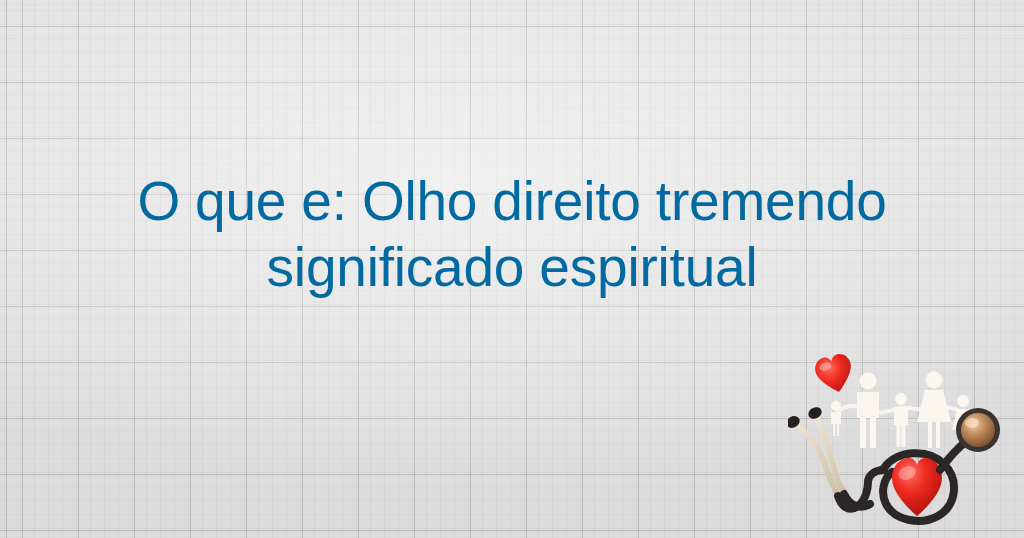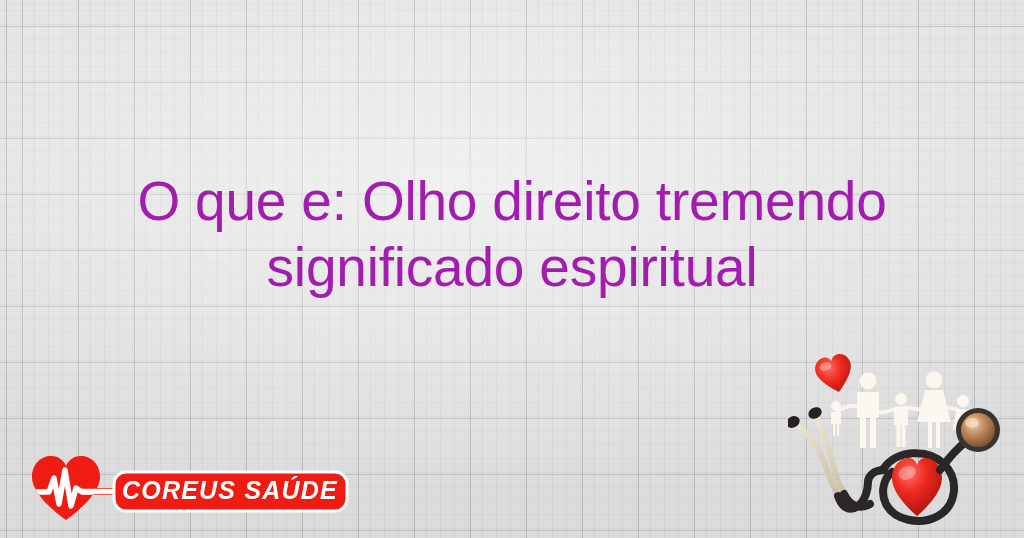--- a/index.html
+++ b/index.html
@@ -43,21 +43,21 @@
     pointer-events: none;
   }
 
   
   .headline {
     position: absolute;
     left: 60px;
     right: 60px;
     top: 168px;
     text-align: center;
-    color: #a21caf;
+    color: #0369a1;
     font-size: 55px;
     line-height: 66px;
     font-weight: 400;
     letter-spacing: -0.2px;
     white-space: pre-line;
   }
 
   
   .brand {
     position: absolute;
@@ -82,45 +82,20 @@
 <body>
 
 <div id="stage">
 
   <div class="bg-grid"></div>
   <div class="bg-wash"></div>
 
   <div class="headline">O que e: Olho direito tremendo
 significado espiritual</div>
 
-  <div class="brand">
-    <svg viewBox="0 0 330 76" xmlns="http://www.w3.org/2000/svg">
-      <defs>
-        <clipPath id="heartClip">
-          <path d="M42,72 C42,72 8,49 8,29 C8,16 17,8 27,8 C35,8 40,13 42,18
-                   C44,13 49,8 57,8 C67,8 76,16 76,29 C76,49 42,72 42,72 Z"></path>
-        </clipPath>
-      </defs>
-
-      <rect x="62" y="40" width="46" height="7" fill="#ee1c13"></rect>
-
-      <path d="M42,72 C42,72 8,49 8,29 C8,16 17,8 27,8 C35,8 40,13 42,18
-               C44,13 49,8 57,8 C67,8 76,16 76,29 C76,49 42,72 42,72 Z" fill="#ee1c13"></path>
-
-      <g clip-path="url(#heartClip)">
-        <path d="M4,44 L20,44 L25,44 L30,30 L35,56 L41,22 L47,58 L52,40 L58,44 L112,44" fill="none" stroke="#ffffff" stroke-width="5.4" stroke-linecap="round" stroke-linejoin="round"></path>
-      </g>
-      <path d="M58,43.5 L112,43.5" fill="none" stroke="#ffffff" stroke-width="5.4" stroke-linecap="butt"></path>
-
-      <rect x="90" y="24" width="233" height="39" rx="12" ry="12" fill="#ee1c13" stroke="#ffffff" stroke-width="3"></rect>
-
-      <text x="206" y="51" text-anchor="middle" font-family="Liberation Sans, sans-serif" font-size="25" font-weight="bold" font-style="italic" letter-spacing="1.2" fill="#ffffff">COREUS SAÚDE</text>
-    </svg>
-
-  </div>
 
   <div class="artwork">
     <svg viewBox="0 0 236 188" xmlns="http://www.w3.org/2000/svg">
       <defs>
         <radialGradient id="smHeartG" cx="38%" cy="30%" r="78%">
           <stop offset="0%" stop-color="#ff6b60"></stop>
           <stop offset="45%" stop-color="#ee2b21"></stop>
           <stop offset="100%" stop-color="#b4120c"></stop>
         </radialGradient>
         <radialGradient id="bigHeartG" cx="36%" cy="26%" r="80%">

